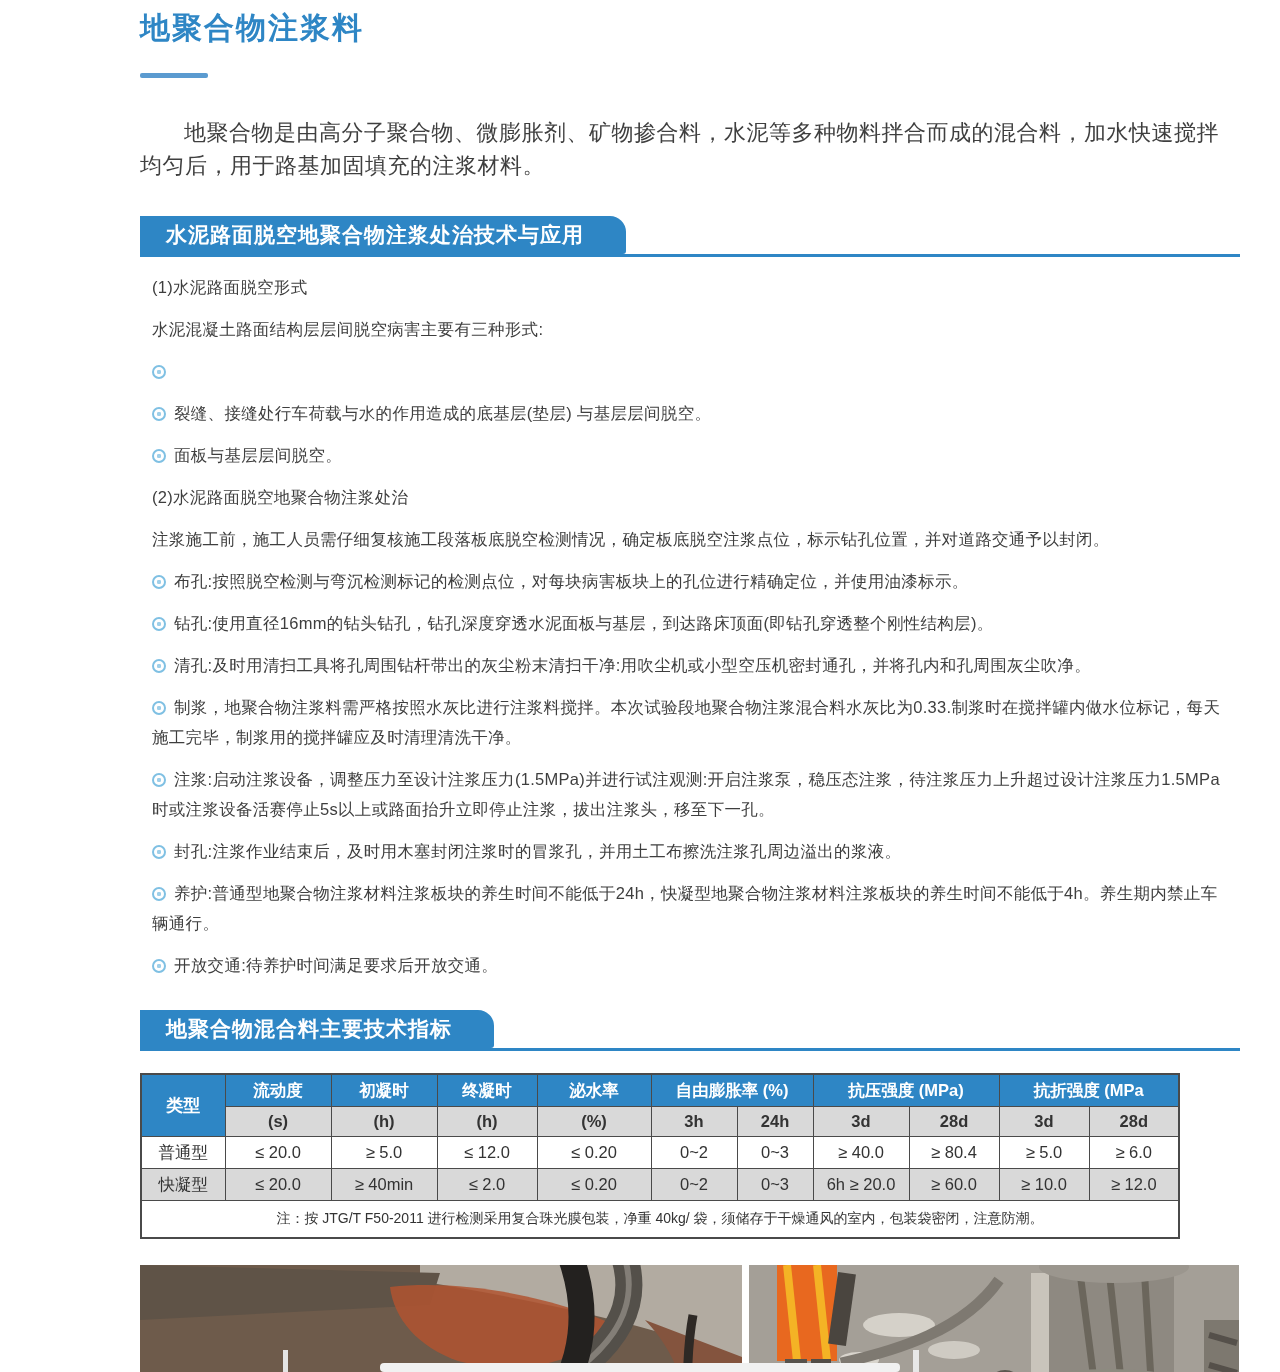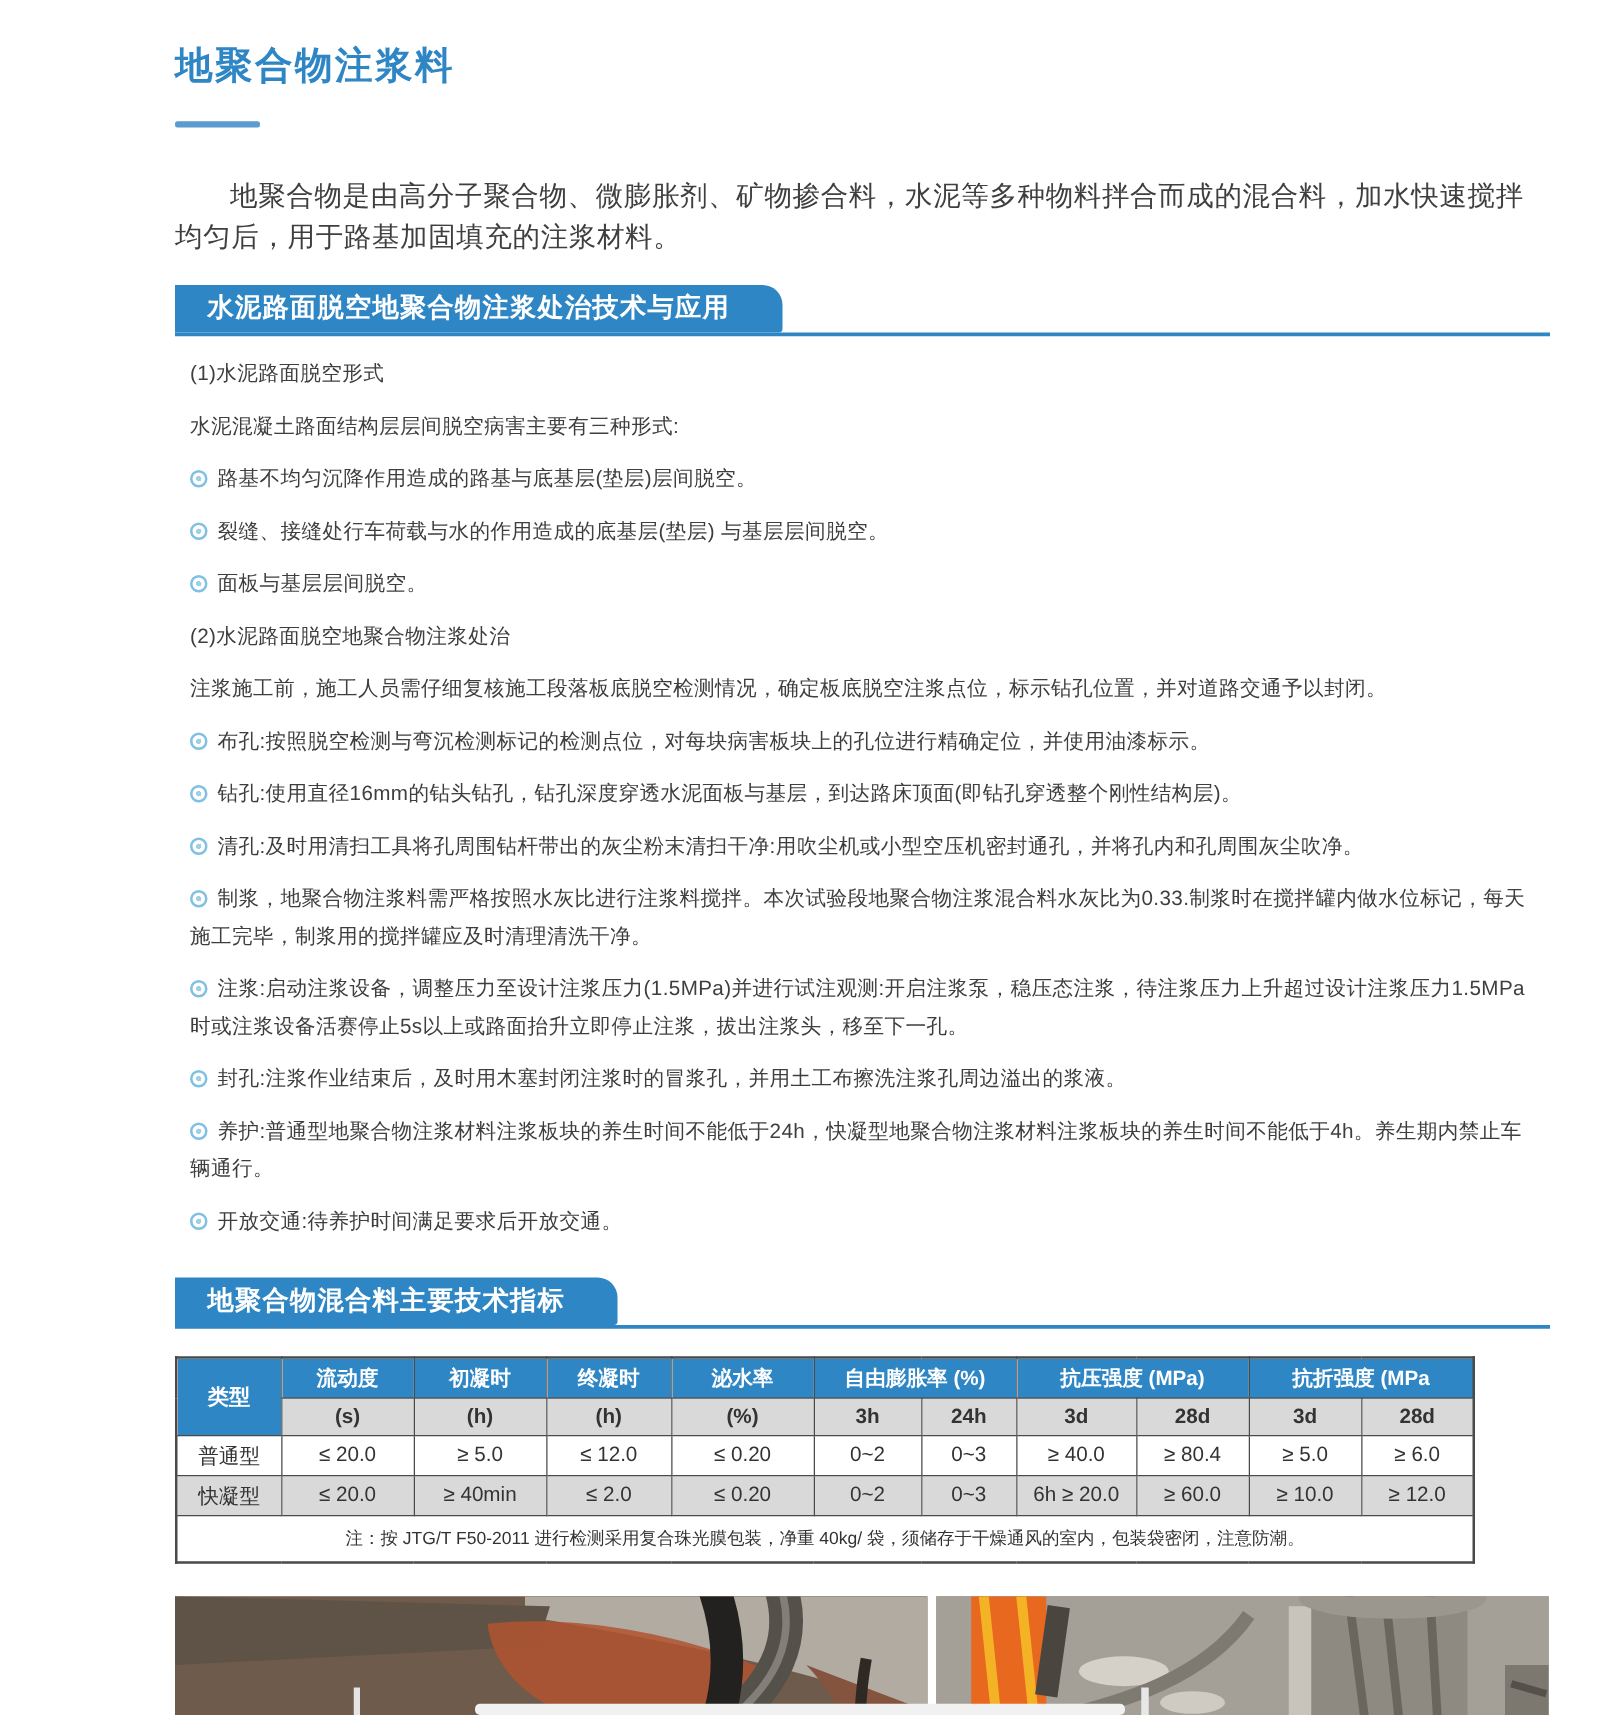--- a/index.html
+++ b/index.html
@@ -3,30 +3,30 @@
 <meta charset="utf-8">
 <style>
   html,body{margin:0;padding:0;background:#ffffff;}
   body{width:1280px;height:1372px;overflow:hidden;position:relative;
        font-family:"Liberation Sans","DejaVu Sans",sans-serif;
        -webkit-font-smoothing:antialiased;}
   .page{position:relative;width:1280px;height:1372px;background:#fff;}
   .content{margin-left:140px;margin-right:40px;}
 
   
-  .doc-title{margin:0;padding-top:32px;font-size:30px;font-weight:700;
+  .doc-title{margin:0;padding-top:8px;font-size:30px;font-weight:700;
              color:#2E86C5;letter-spacing:2px;}
   .title-rule{width:68px;height:5px;background:#5B9BD0;border-radius:2px;margin-top:24px;}
 
   
   .intro{margin:38px 0 0 0;font-size:22px;line-height:33px;color:#3f3f3f;
          text-indent:2em;letter-spacing:0.5px;}
 
   
-  .banner-wrap{margin-top:22px;border-bottom:3px solid #2E86C5;line-height:0;}
+  .banner-wrap{margin-top:34px;border-bottom:3px solid #2E86C5;line-height:0;}
   .banner{display:inline-block;background:#2E86C5;color:#ffffff;font-size:21px;
           font-weight:700;letter-spacing:1px;line-height:38px;height:38px;
           padding:0 42px 0 26px;border-radius:0 16px 3px 0;}
 
   
   .list{margin-top:15px;font-size:16.5px;line-height:30px;color:#3e3e3e;letter-spacing:0.3px;}
   .list p{margin:12px;}
   .bullet{display:inline-block;width:14px;height:14px;border-radius:50%;
           border:2px solid #7FC0E3;box-sizing:border-box;
           background:radial-gradient(circle,#9fcfe9 0 29%,#ffffff 32% 100%);
@@ -67,21 +67,21 @@
 
     <p class="intro">地聚合物是由高分子聚合物、微膨胀剂、矿物掺合料，水泥等多种物料拌合而成的混合料，加水快速搅拌均匀后，用于路基加固填充的注浆材料。</p>
 
     <div class="banner-wrap">
       <span class="banner">水泥路面脱空地聚合物注浆处治技术与应用</span>
     </div>
 
     <div class="list">
       <p><span>(1)水泥路面脱空形式</span></p>
       <p><span>水泥混凝土路面结构层层间脱空病害主要有三种形式:</span></p>
-      <p><span class="bullet"></span><span>路基不均匀沉降作用造成的路基与底基层(垫层)层间脱空。</span></p>
+      <p><span class="bullet"></span></p>
       <p><span class="bullet"></span><span>裂缝、接缝处行车荷载与水的作用造成的底基层(垫层) 与基层层间脱空。</span></p>
       <p><span class="bullet"></span><span>面板与基层层间脱空。</span></p>
       <p><span>(2)水泥路面脱空地聚合物注浆处治</span></p>
       <p><span>注浆施工前，施工人员需仔细复核施工段落板底脱空检测情况，确定板底脱空注浆点位，标示钻孔位置，并对道路交通予以封闭。</span></p>
       <p><span class="bullet"></span><span>布孔:按照脱空检测与弯沉检测标记的检测点位，对每块病害板块上的孔位进行精确定位，并使用油漆标示。</span></p>
       <p><span class="bullet"></span><span>钻孔:使用直径16mm的钻头钻孔，钻孔深度穿透水泥面板与基层，到达路床顶面(即钻孔穿透整个刚性结构层)。</span></p>
       <p><span class="bullet"></span><span>清孔:及时用清扫工具将孔周围钻杆带出的灰尘粉末清扫干净:用吹尘机或小型空压机密封通孔，并将孔内和孔周围灰尘吹净。</span></p>
       <p><span class="bullet"></span><span>制浆，地聚合物注浆料需严格按照水灰比进行注浆料搅拌。本次试验段地聚合物注浆混合料水灰比为0.33.制浆时在搅拌罐内做水位标记，每天施工完毕，制浆用的搅拌罐应及时清理清洗干净。</span></p>
       <p><span class="bullet"></span><span>注浆:启动注浆设备，调整压力至设计注浆压力(1.5MPa)并进行试注观测:开启注浆泵，稳压态注浆，待注浆压力上升超过设计注浆压力1.5MPa时或注浆设备活赛停止5s以上或路面抬升立即停止注浆，拔出注浆头，移至下一孔。</span></p>
       <p><span class="bullet"></span><span>封孔:注浆作业结束后，及时用木塞封闭注浆时的冒浆孔，并用土工布擦洗注浆孔周边溢出的浆液。</span></p>

